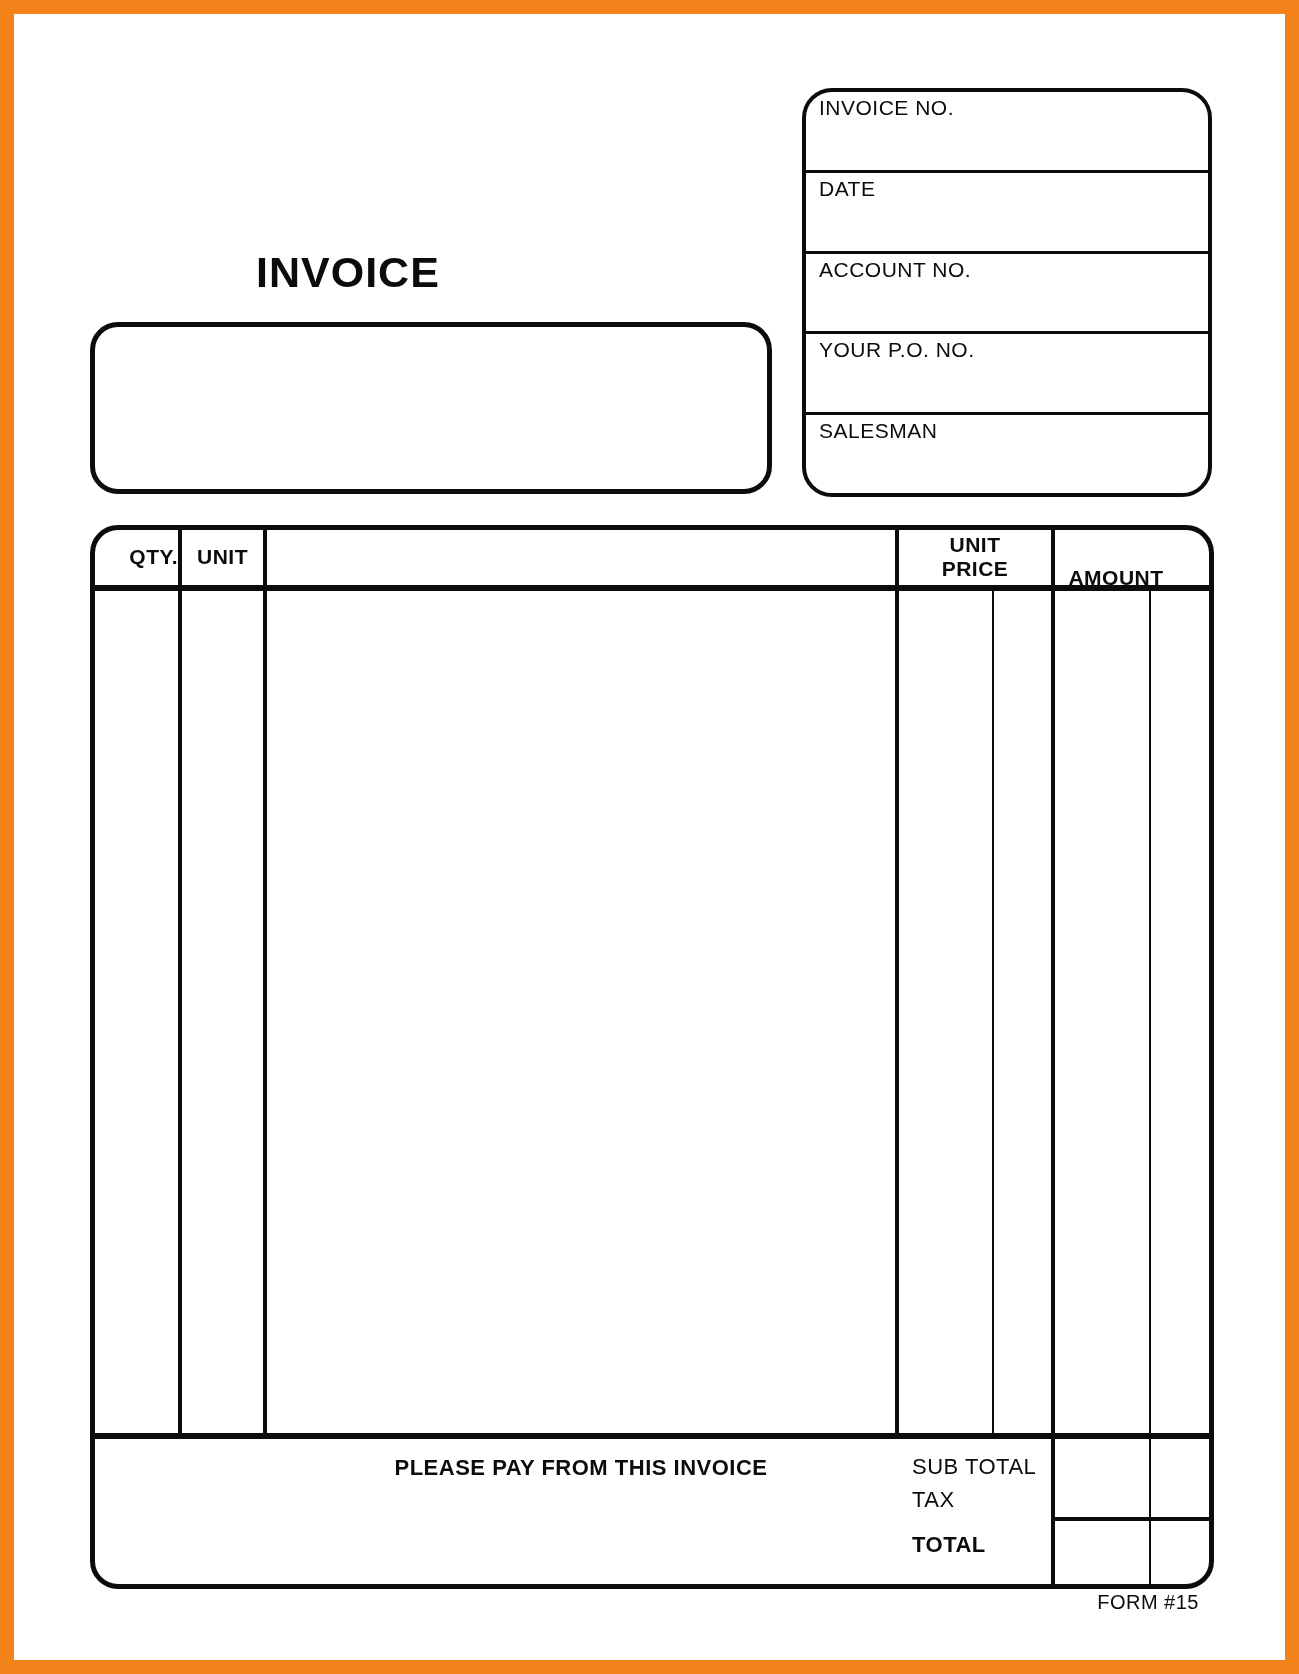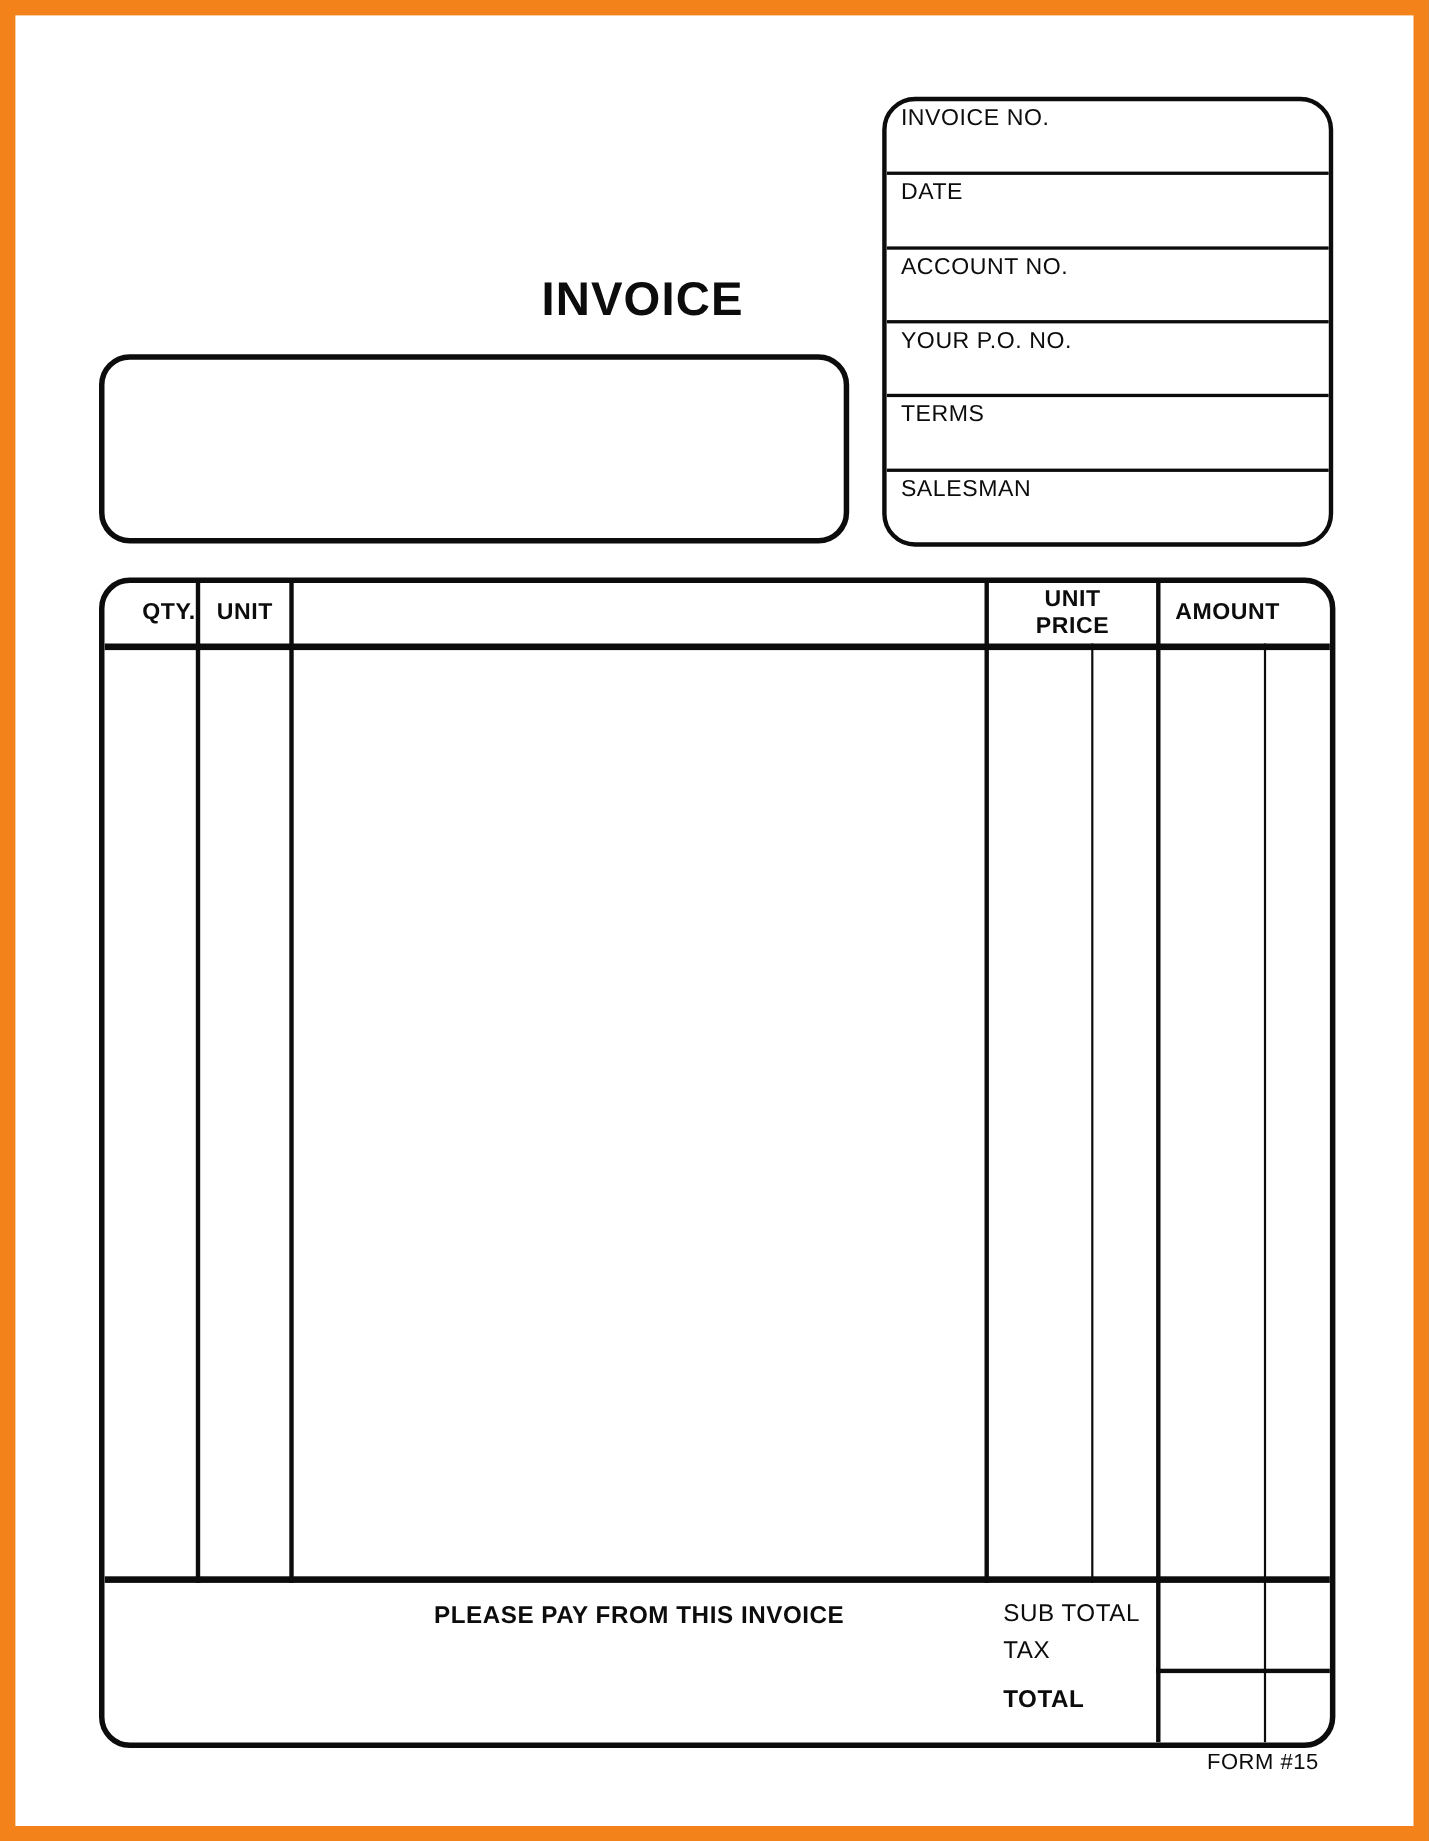--- a/index.html
+++ b/index.html
@@ -13,21 +13,21 @@
     margin:0 auto;
   }
   .sheet{
     position:absolute;left:14px;top:14px;right:14px;bottom:14px;
     background:#ffffff;
   }
   .title{
     position:absolute;left:242px;top:234px;width:420px;
     margin:0;
     font-size:43px;font-weight:bold;letter-spacing:1px;
-    text-align:right;
+    text-align:left;
   }
   .address-box{
     position:absolute;left:76px;top:308px;width:682px;height:172px;
     border:5px solid #0c0c0c;border-radius:28px;
     background:#fff;
   }
   .info-table{
     position:absolute;left:788px;top:74px;width:410px;height:409px;
     border:4px solid #0c0c0c;border-radius:30px;
     display:flex;flex-direction:column;
@@ -59,21 +59,21 @@
   .h-total {left:956px;width:158px;top:987px;height:4px;}
   .col-head{
     position:absolute;top:15px;
     font-size:21px;font-weight:bold;text-align:center;line-height:24px;
     letter-spacing:0.5px;
   }
   .ch-qty   {left:0;width:83px;text-align:right;}
   .ch-unit  {left:87px;width:81px;}
   .ch-desc  {left:172px;width:628px;}
   .ch-price {left:804px;width:152px;top:3px;}
-  .ch-amt   {left:960px;width:122px;}
+  .ch-amt   {left:960px;width:122px;margin-top:21px;}
   .foot-msg{
     position:absolute;left:172px;width:628px;top:925px;
     font-size:22px;font-weight:bold;text-align:center;letter-spacing:0.5px;
   }
   .foot-label{
     position:absolute;left:817px;font-size:22px;letter-spacing:0.5px;white-space:nowrap;
   }
   .fl-subtotal{top:924px;}
   .fl-tax{top:917px;margin-top:40px;}
   .fl-total{top:1002px;font-weight:bold;}
@@ -99,23 +99,20 @@
         <span class="info-label">INVOICE NO.</span>
       </div>
       <div class="info-row">
         <span class="info-label">DATE</span>
       </div>
       <div class="info-row">
         <span class="info-label">ACCOUNT NO.</span>
       </div>
       <div class="info-row">
         <span class="info-label">YOUR P.O. NO.</span>
-      </div>
-      <div class="info-row">
-        <span class="info-label">TERMS</span>
       </div>
       <div class="info-row">
         <span class="info-label">SALESMAN</span>
       </div>
     </div>
 
     <div class="main-table">
 
       <div class="col-head ch-qty">QTY.</div>
       <div class="col-head ch-unit">UNIT</div>

